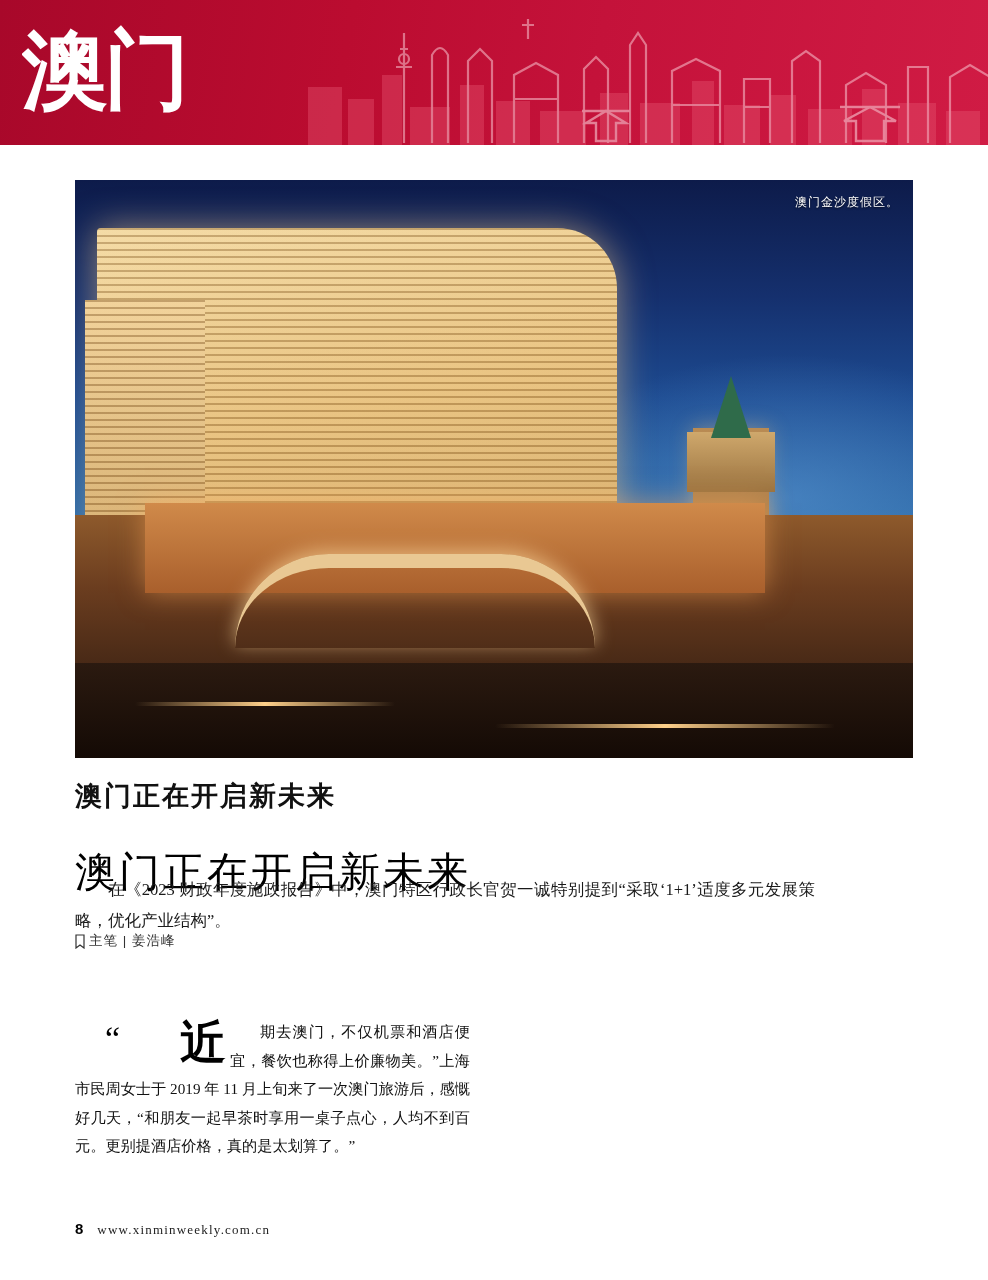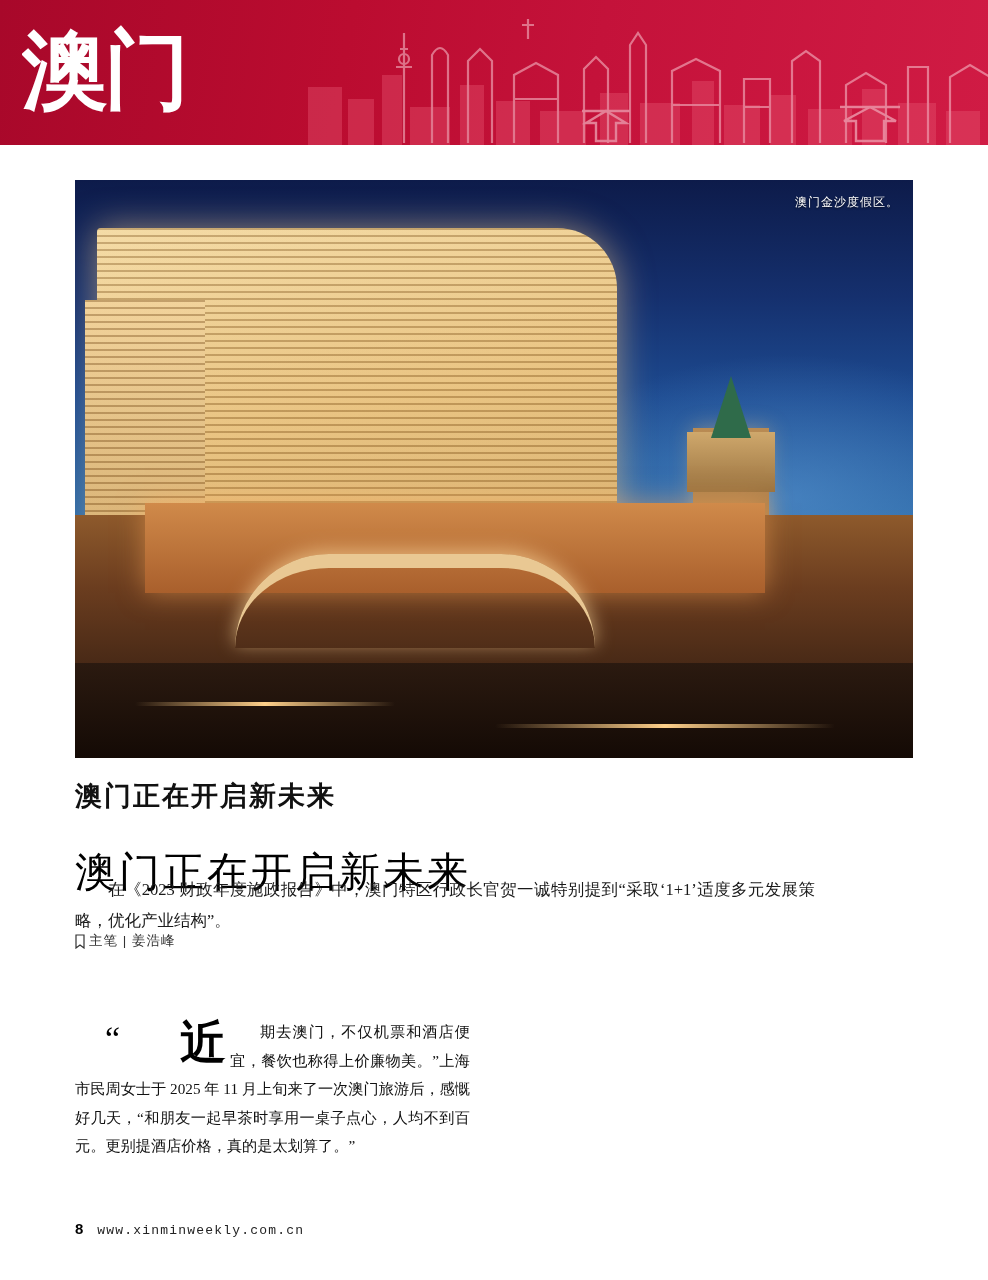--- a/index.html
+++ b/index.html
@@ -239,21 +239,21 @@
     align-items: baseline;
     gap: 14px;
   }
   .page-no {
     font-family: "Liberation Sans", sans-serif;
     font-weight: bold;
     font-size: 15px;
     color: #000;
   }
   .site-url {
-    font-family: Liberation Mono, monospace;
+    font-family: Liberation Serif, serif;
     font-size: 13px;
     letter-spacing: 1.2px;
     color: #222;
     margin-top: 28px;
   }
 </style>
 </head>
 <body>
 
 <div class="banner">
@@ -334,21 +334,21 @@
     <path d="M1 1 h8 v13 l-4 -3 -4 3 z" fill="none" stroke="#333" stroke-width="1.2"></path>
   </svg>
   <span>主笔 | 姜浩峰</span>
 </div>
 
 <div class="columns">
   <div class="col">
     <p class="dropcap-para">
       <span class="quote-mark">“</span>
       <span class="dropcap">近</span>
-      <span>期去澳门，不仅机票和酒店便宜，餐饮也称得上价廉物美。”上海市民周女士于 2025 年 11 月上旬来了一次澳门旅游后，感慨好几天，“和朋友一起早茶时享用一桌子点心，人均不到百元。更别提酒店价格，真的是太划算了。”</span>
+      <span>期去澳门，不仅机票和酒店便宜，餐饮也称得上价廉物美。”上海市民周女士于 2019 年 11 月上旬来了一次澳门旅游后，感慨好几天，“和朋友一起早茶时享用一桌子点心，人均不到百元。更别提酒店价格，真的是太划算了。”</span>
     </p>
   </div>
 </div>
 
 <div class="footer">
   <span class="page-no">8</span>
   <span class="site-url">www.xinminweekly.com.cn</span>
 </div>
 
 </body></html>

